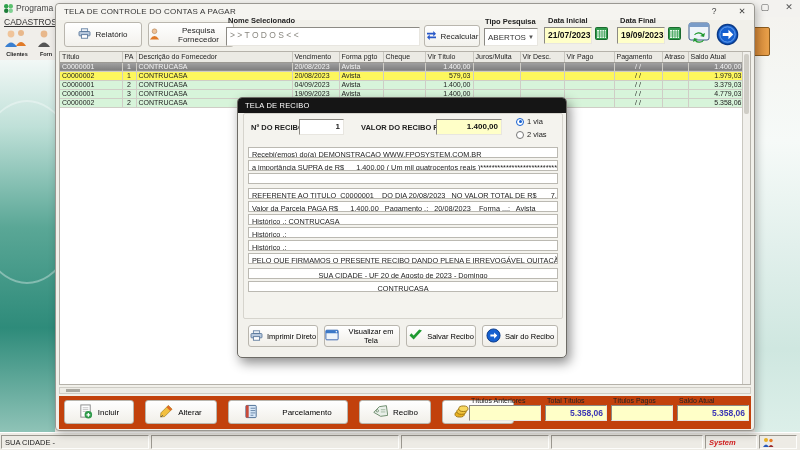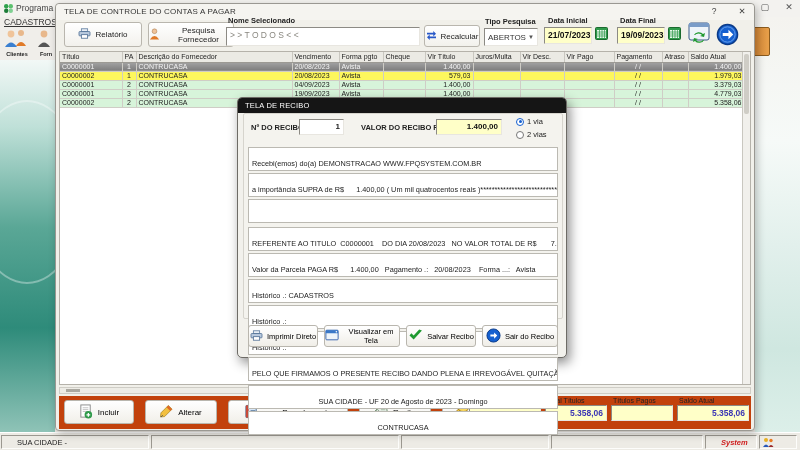--- a/index.html
+++ b/index.html
@@ -20,21 +20,21 @@
   .tool-people .lbl { font-size:5.5px; color:#222; display:block; margin-top:-2px; font-weight:bold; }
   .left-strip { position:absolute; left:0; top:60px; width:55px; height:372px;
     background:linear-gradient(180deg,#f2f8f6 0%,#bfe0d8 18%,#5aa796 45%,#2e8b7a 72%,#8fc3b7 100%); }
   .left-strip:before { content:""; position:absolute; left:-30px; top:40px; width:110px; height:180px; border-radius:50%;
     border:2px solid rgba(255,255,255,.35); }
   .right-strip { position:absolute; left:755px; top:17px; width:45px; height:415px;
     background:linear-gradient(180deg,#f4f3ef 0%,#f6faf8 30%,#e2f0ec 55%,#cfe7e0 80%,#dcefe9 100%); }
   .orange-book { position:absolute; left:748px; top:27px; width:22px; height:29px; background:linear-gradient(90deg,#c87a2e,#e8a04a);
     border:1px solid #8a5a1e; border-radius:2px; }
   .p-statusbar { position:absolute; left:0; top:432px; width:800px; height:18px; background:#edebe5; border-top:1px solid #fff; }
-  .status-cell { position:absolute; top:2px; height:14px; border:1px solid; border-color:#9b9890 #fdfdfb #fdfdfb #9b9890; font-size:7.5px; color:#222; padding:2px 15px; overflow:hidden; white-space:nowrap; }
+  .status-cell { position:absolute; top:2px; height:14px; border:1px solid; border-color:#9b9890 #fdfdfb #fdfdfb #9b9890; font-size:7.5px; color:#222; padding:2px 3px; overflow:hidden; white-space:nowrap; }
   .status-brand { color:#d02020; font-style:italic; font-weight:bold; text-align:left; }
 
   
   .win { position:absolute; left:55px; top:3px; width:700px; height:428px; background:#f1f0ea;
     border:1px solid #9a9892; border-radius:4px; box-shadow:2px 3px 8px rgba(0,0,0,.25); }
   .w-titlebar { position:absolute; left:0; top:0; width:100%; height:16px; background:#f5f4f0; border-radius:4px 4px 0 0; }
   .w-title { position:absolute; left:8px; top:3px; font-size:8px; color:#333; letter-spacing:.2px; }
   .w-btn { position:absolute; top:2px; width:16px; height:12px; text-align:center; font-size:8.5px; color:#444; }
 
   .btn { display:flex; align-items:center; justify-content:center; gap:4px; background:linear-gradient(180deg,#ffffff,#f2f1ec);
@@ -72,21 +72,21 @@
 
   
   .dialog { position:absolute; left:237px; top:97px; width:330px; height:261px; background:#f2f1ec; border:1px solid #6d6b66; border-radius:5px; box-shadow:3px 5px 12px rgba(0,0,0,.45); }
   .d-titlebar { position:absolute; left:0; top:0; width:100%; height:15px; background:#151515; color:#fff; font-size:7.5px; padding:3px 0 0 7px; border-radius:4px 4px 0 0; letter-spacing:.2px; }
   .d-inner { position:absolute; left:5px; top:15px; width:320px; height:206px; border:1px solid #d6d4cd; background:#f4f3ee; border-radius:2px; }
   .d-label { position:absolute; font-size:7.5px; font-weight:bold; color:#222; white-space:nowrap; }
   .radio-row { position:absolute; display:flex; align-items:center; gap:3px; font-size:7.5px;text-align:center; }
   .radio { width:8px; height:8px; border-radius:50%; border:1px solid #777; background:#fff; position:relative; }
   .radio.on { border-color:#1560d0; } .radio.on:after { content:""; position:absolute; inset:1.5px; background:#1560d0; border-radius:50%; }
   .strips { position:absolute; left:10px; top:49px; width:310px; }
-  .strip { background:#fff; border:1px solid #bbb9b2; height:11px; line-height:9px; font-size:7.3px; color:#222; padding:11px 3px; margin-bottom:2px; white-space:pre; overflow:hidden; }
+  .strip { background:#fff; border:1px solid #bbb9b2; height:11px; line-height:9px; font-size:7.3px; color:#222; padding:2px 3px; margin-bottom:2px; white-space:pre; overflow:hidden; }
   .strip.center { text-align:center; }
   .strip.gap { margin-top:4px; }
   .d-btnrow { position:absolute; left:10px; top:227px; width:310px; display:flex; gap:6px; }
   .dbtn { height:22px; display:flex; align-items:center; justify-content:center; gap:4px; background:linear-gradient(180deg,#fff,#f0eee8); border:1px solid #b9b6ae; border-radius:3px; font-size:7.5px; }
 </style>
 </head>
 <body>
 
 <div id="screen">
 
@@ -409,21 +409,21 @@
     <div class="radio-row" style="left:278px; top:32px">
       <span class="radio"></span>
       <span>2 vias</span>
     </div>
     <div class="strips" id="receipt-lines">
         <div class="strip">Recebi(emos) do(a) DEMONSTRACAO WWW.FPQSYSTEM.COM.BR</div>
         <div class="strip">a importância SUPRA de R$      1.400,00 ( Um mil quatrocentos reais )************************************</div>
         <div class="strip"></div>
         <div class="strip gap">REFERENTE AO TITULO  C0000001    DO DIA 20/08/2023   NO VALOR TOTAL DE R$       7.000,00</div>
         <div class="strip">Valor da Parcela PAGA R$      1.400,00   Pagamento .:   20/08/2023    Forma ...:   Avista</div>
-        <div class="strip">Histórico .: CADASTROS</div>
+        <div class="strip">Histórico .: CONTRUCASA</div>
         <div class="strip">Histórico .:</div>
         <div class="strip">Histórico .:</div>
         <div class="strip">PELO QUE FIRMAMOS O PRESENTE RECIBO DANDO PLENA E IRREVOGÁVEL QUITAÇÃO.</div>
         <div class="strip center gap">SUA CIDADE - UF 20 de Agosto de 2023 - Domingo</div>
         <div class="strip center">CONTRUCASA</div>
       </div>
     <div class="d-btnrow" id="dialog-buttons">
         <button class="dbtn" style="width: 70px;">
           <span><svg width="13" height="11" viewBox="0 0 16 14">
               <rect x="4" y="1" width="8" height="3.5" fill="#e8eef5" stroke="#5b7a9e" stroke-width="1"></rect>

